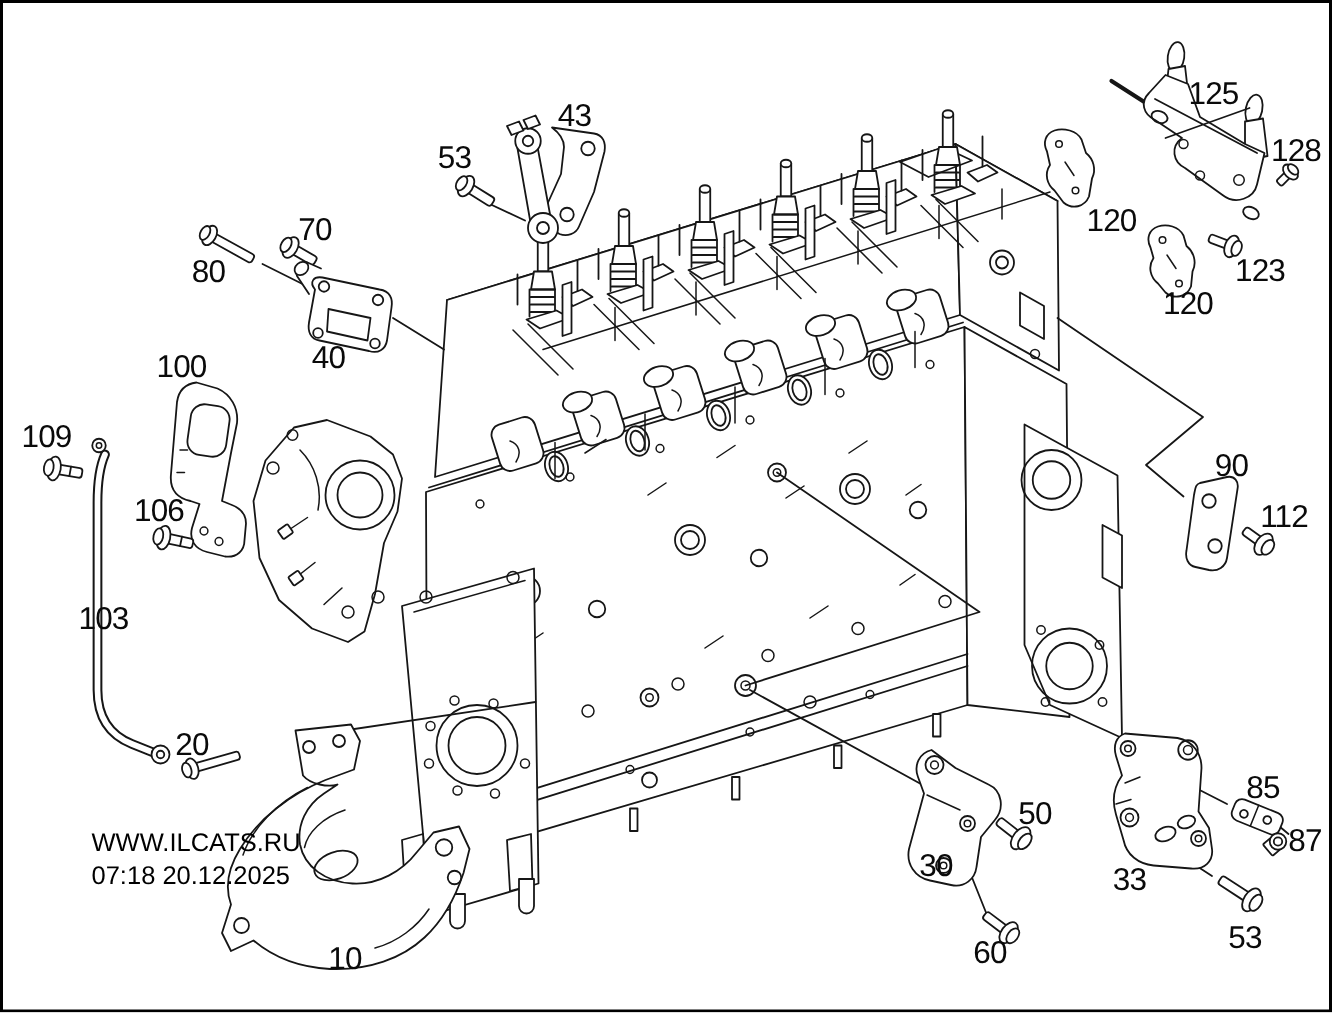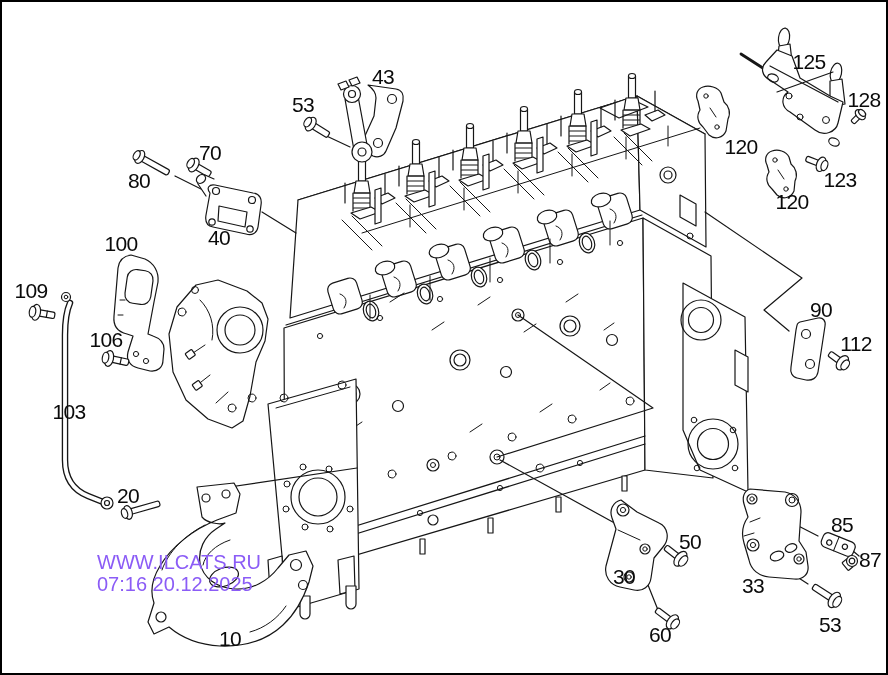--- a/index.html
+++ b/index.html
@@ -4,22 +4,22 @@
 <style>
   html,body{margin:0;padding:0;background:#fff;}
   #frame{position:relative;width:888px;height:675px;background:#fff;box-sizing:border-box;overflow:hidden;
          font-family:"Liberation Sans",sans-serif;}
   svg{position:absolute;left:0;top:0;}
   .o{fill:#fff;stroke:#161616;stroke-width:1.2;stroke-linejoin:round;stroke-linecap:round;}
   .s{fill:none;stroke:#161616;stroke-width:1.2;stroke-linejoin:round;stroke-linecap:round;}
   .thin{stroke-width:1;}
   .thick{fill:none;stroke:#161616;stroke-width:2.8;stroke-linecap:round;}
   text.t{font-family:"Liberation Sans",sans-serif;font-size:21px;fill:#0a0a0a;text-anchor:middle;letter-spacing:-0.6px;}
-  #watermark{position:absolute;left:61px;top:551px;color:#8b5cf6;font-size:20px;line-height:22px;
-             letter-spacing:0px;white-space:nowrap;user-select:none;margin-left:36px;}
+  #watermark{position:absolute;left:61px;top:551px;color:#000000;font-size:17px;line-height:22px;
+             letter-spacing:0px;white-space:nowrap;user-select:none;}
 </style>
 </head>
 <body>
 
 <div id="frame">
 <svg width="888" height="675" viewBox="0 0 888 675">
 
   <g>
 
     <path class="o" d="M298,200 L637,96 L705,134 L368,240 Z"></path>
@@ -448,15 +448,15 @@
     <text class="t" x="690" y="549">50</text>
     <text class="t" x="624" y="584">30</text>
     <text class="t" x="660" y="642">60</text>
   </g>
 
   <rect x="1" y="1" width="886" height="673" fill="none" stroke="#000" stroke-width="2"></rect>
 </svg>
 
   <div id="watermark">
     <div>WWW.ILCATS.RU</div>
-    <div>07:16 20.12.2025</div>
+    <div>07:18 20.12.2025</div>
   </div>
 </div>
 
 </body></html>

